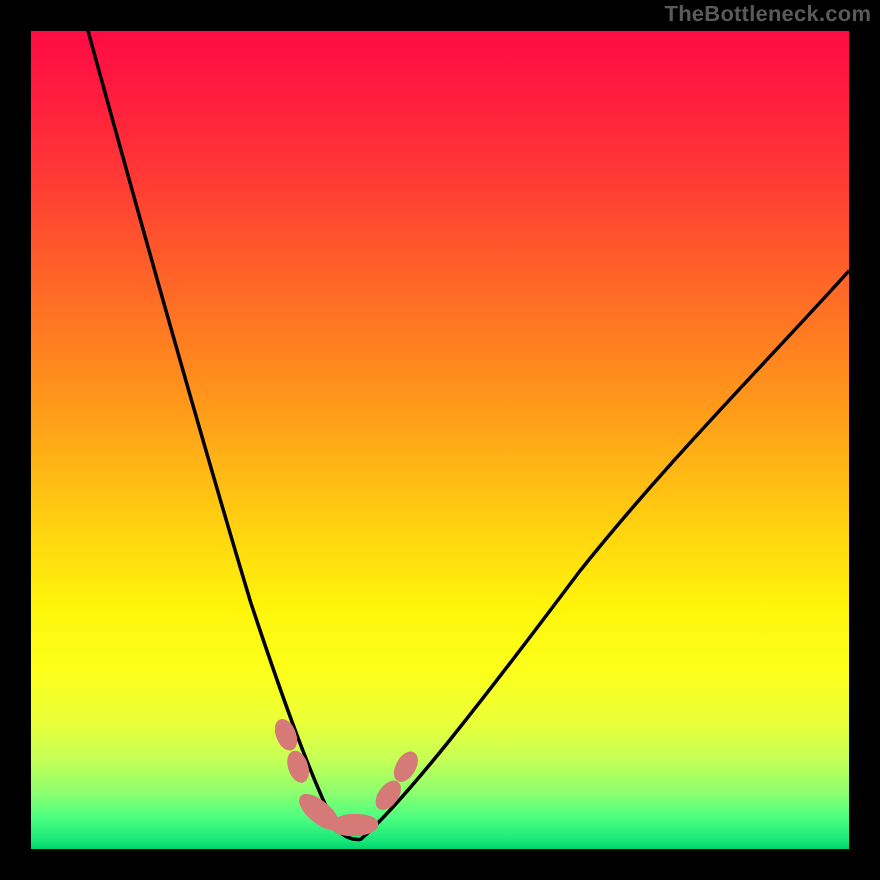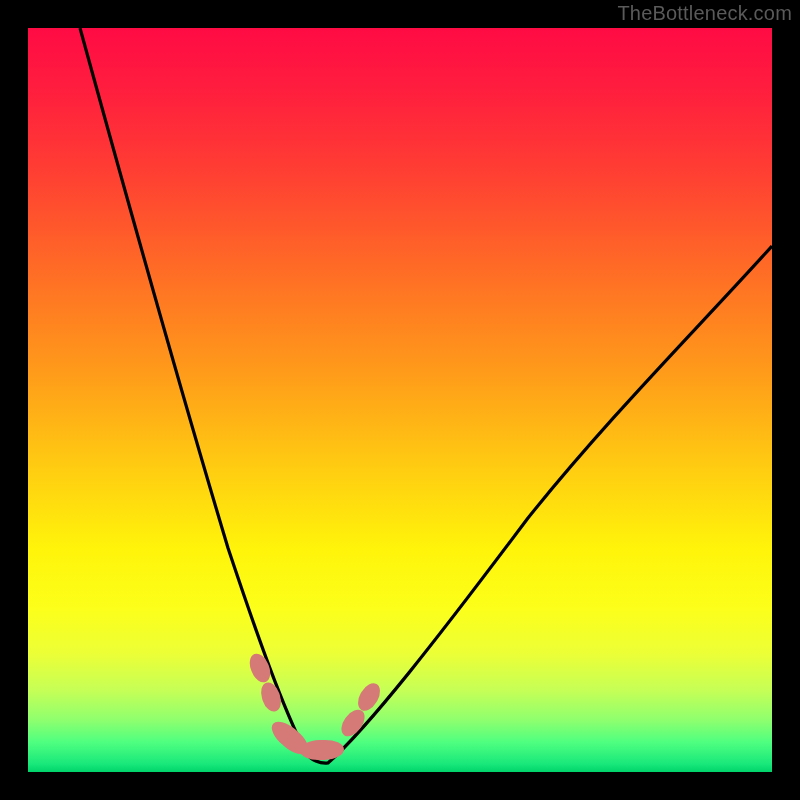--- a/index.html
+++ b/index.html
@@ -16,21 +16,21 @@
     width: 800px;
     height: 800px;
     background: #000;
   }
   .watermark {
     position: absolute;
     top: 2px;
     right: 8px;
     color: #5a5a5a;
     font-size: 20px;
-    font-weight: 400;
+    font-weight: 700;
     letter-spacing: 0.2px;
     z-index: 20;
     text-align: center;
   }
   .plot {
     position: absolute;
     left: 28px;
     top: 28px;
     width: 744px;
     height: 744px;

